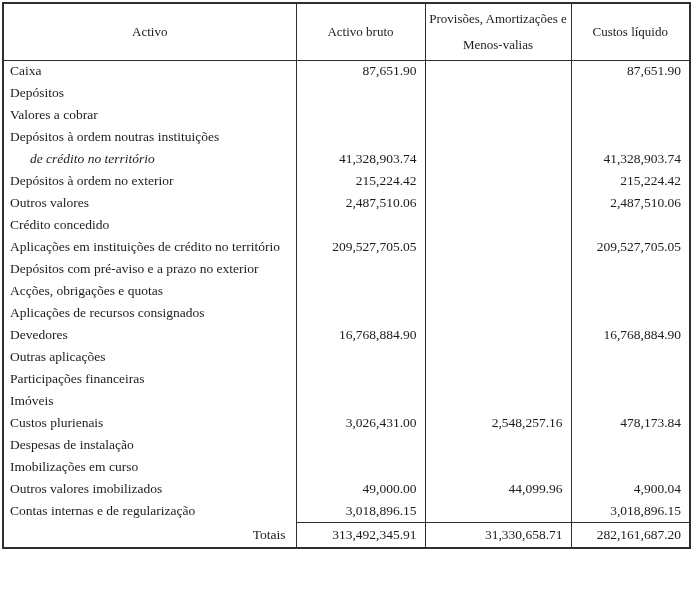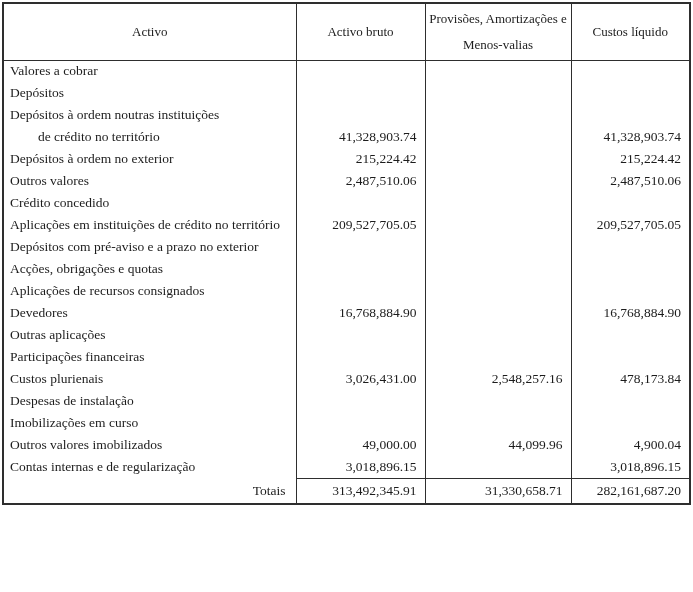--- a/index.html
+++ b/index.html
@@ -44,21 +44,21 @@
     text-align: center;
     vertical-align: middle;
     font-size: 13px;
   }
   .hdr-two-line div { line-height: 1.95; }
 
   tbody tr { height: 22px; }
   tbody td { vertical-align: middle; }
 
   td.label { text-align: left; padding-left: 6px; }
-  td.label.indent { padding-left: 34px; }
+  td.label.indent { padding-left: 26px; font-style: italic; }
   td.num { text-align: right; padding-right: 8px; }
 
   tfoot tr { height: 26px; }
   tfoot td { border-top: 1px solid #2e2e2e; vertical-align: middle; }
   tfoot td.totals-label {
     border-top: none;
     text-align: right;
     padding-right: 10px;
   }
 </style>
@@ -79,27 +79,33 @@
         <th>Activo bruto</th>
         <th class="hdr-two-line">
           <div>Provisões, Amortizações e</div>
           <div>Menos-valias</div>
         </th>
         <th>Custos líquido</th>
       </tr>
     </thead>
     <tbody>
         <tr>
+          <td class="label">Caixa</td>
+          <td class="num">87,651.90</td>
+          <td class="num"></td>
+          <td class="num">87,651.90</td>
+        </tr>
+        <tr>
+          <td class="label">Depósitos</td>
+          <td class="num"></td>
+          <td class="num"></td>
+          <td class="num"></td>
+        </tr>
+        <tr>
           <td class="label">Valores a cobrar</td>
-          <td class="num"></td>
-          <td class="num"></td>
-          <td class="num"></td>
-        </tr>
-        <tr>
-          <td class="label">Depósitos</td>
           <td class="num"></td>
           <td class="num"></td>
           <td class="num"></td>
         </tr>
         <tr>
           <td class="label">Depósitos à ordem noutras instituições</td>
           <td class="num"></td>
           <td class="num"></td>
           <td class="num"></td>
         </tr>
@@ -158,20 +164,26 @@
           <td class="num">16,768,884.90</td>
         </tr>
         <tr>
           <td class="label">Outras aplicações</td>
           <td class="num"></td>
           <td class="num"></td>
           <td class="num"></td>
         </tr>
         <tr>
           <td class="label">Participações financeiras</td>
+          <td class="num"></td>
+          <td class="num"></td>
+          <td class="num"></td>
+        </tr>
+        <tr>
+          <td class="label">Imóveis</td>
           <td class="num"></td>
           <td class="num"></td>
           <td class="num"></td>
         </tr>
         <tr>
           <td class="label">Custos plurienais</td>
           <td class="num">3,026,431.00</td>
           <td class="num">2,548,257.16</td>
           <td class="num">478,173.84</td>
         </tr>

